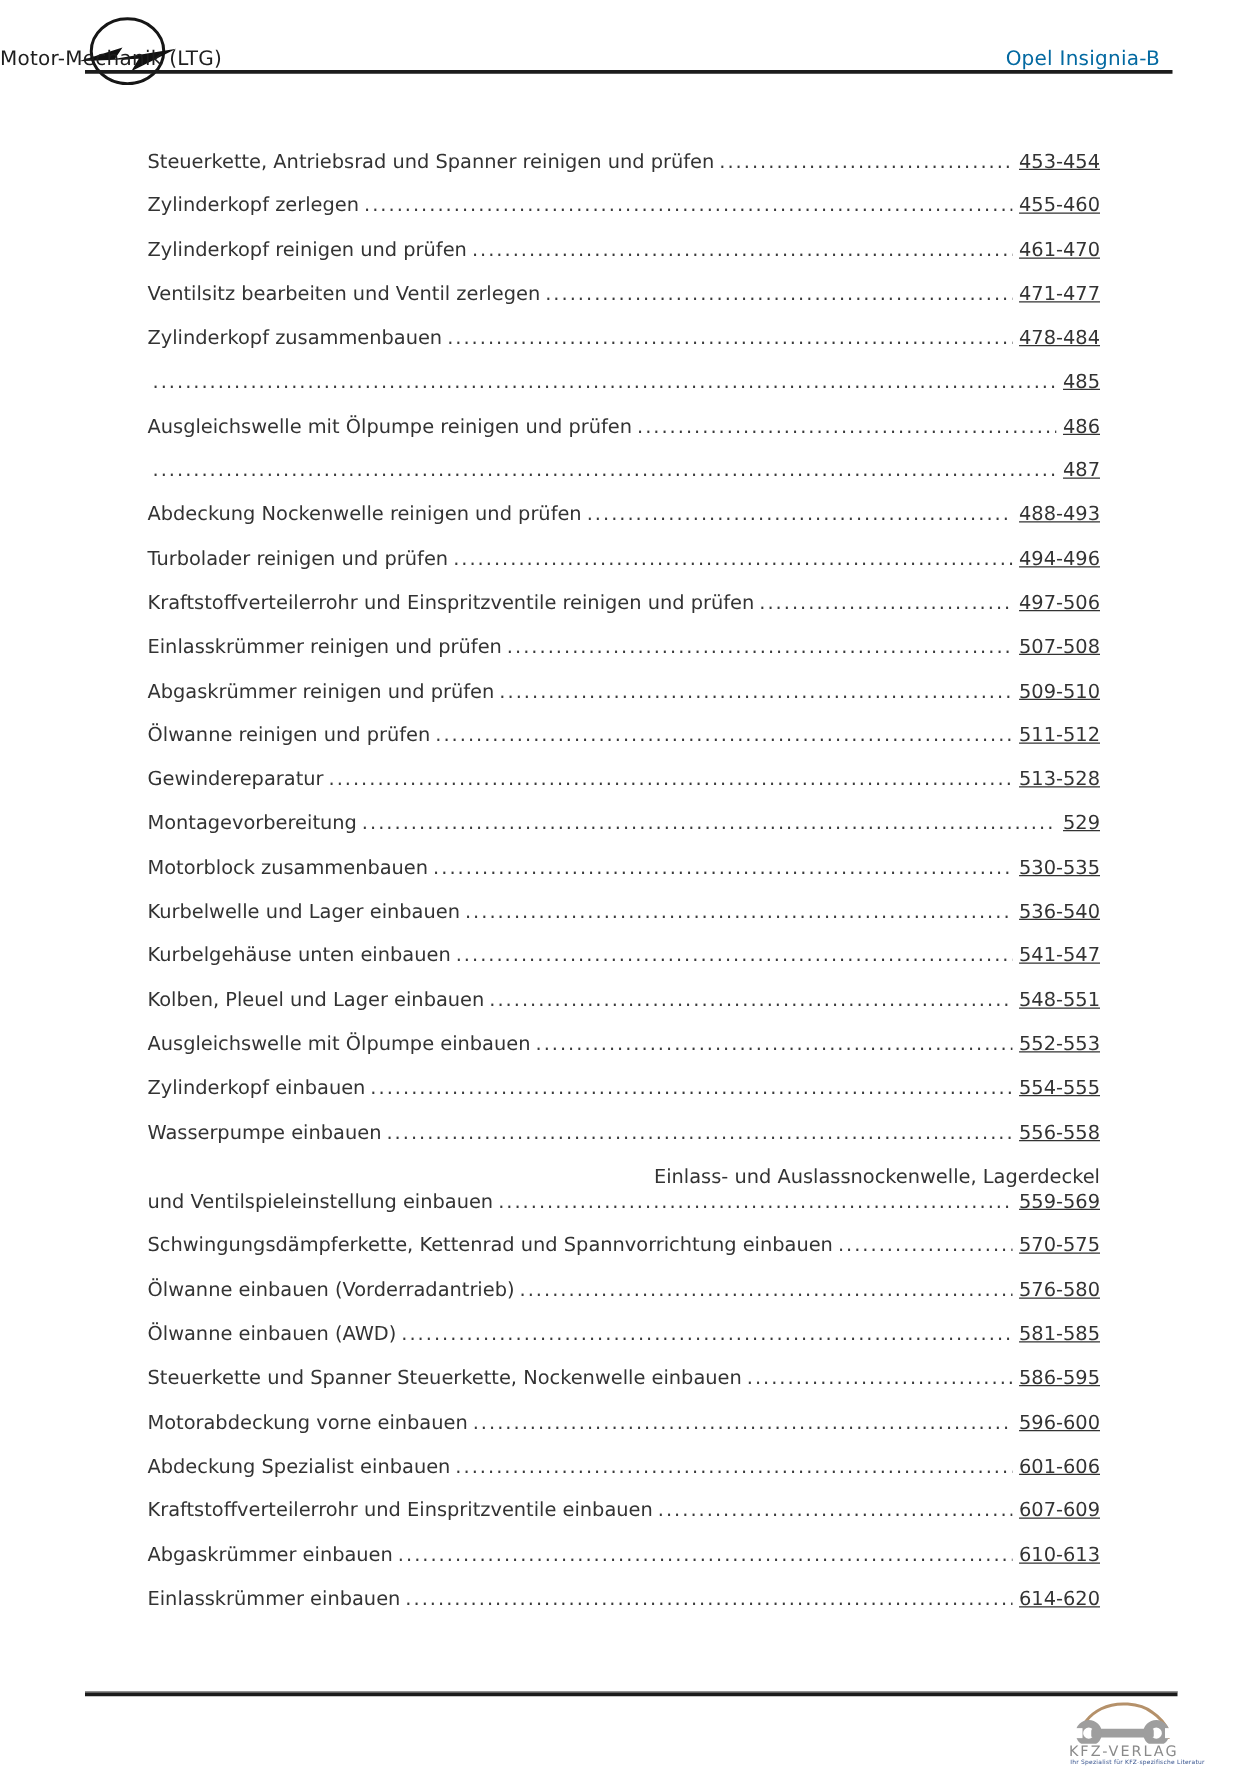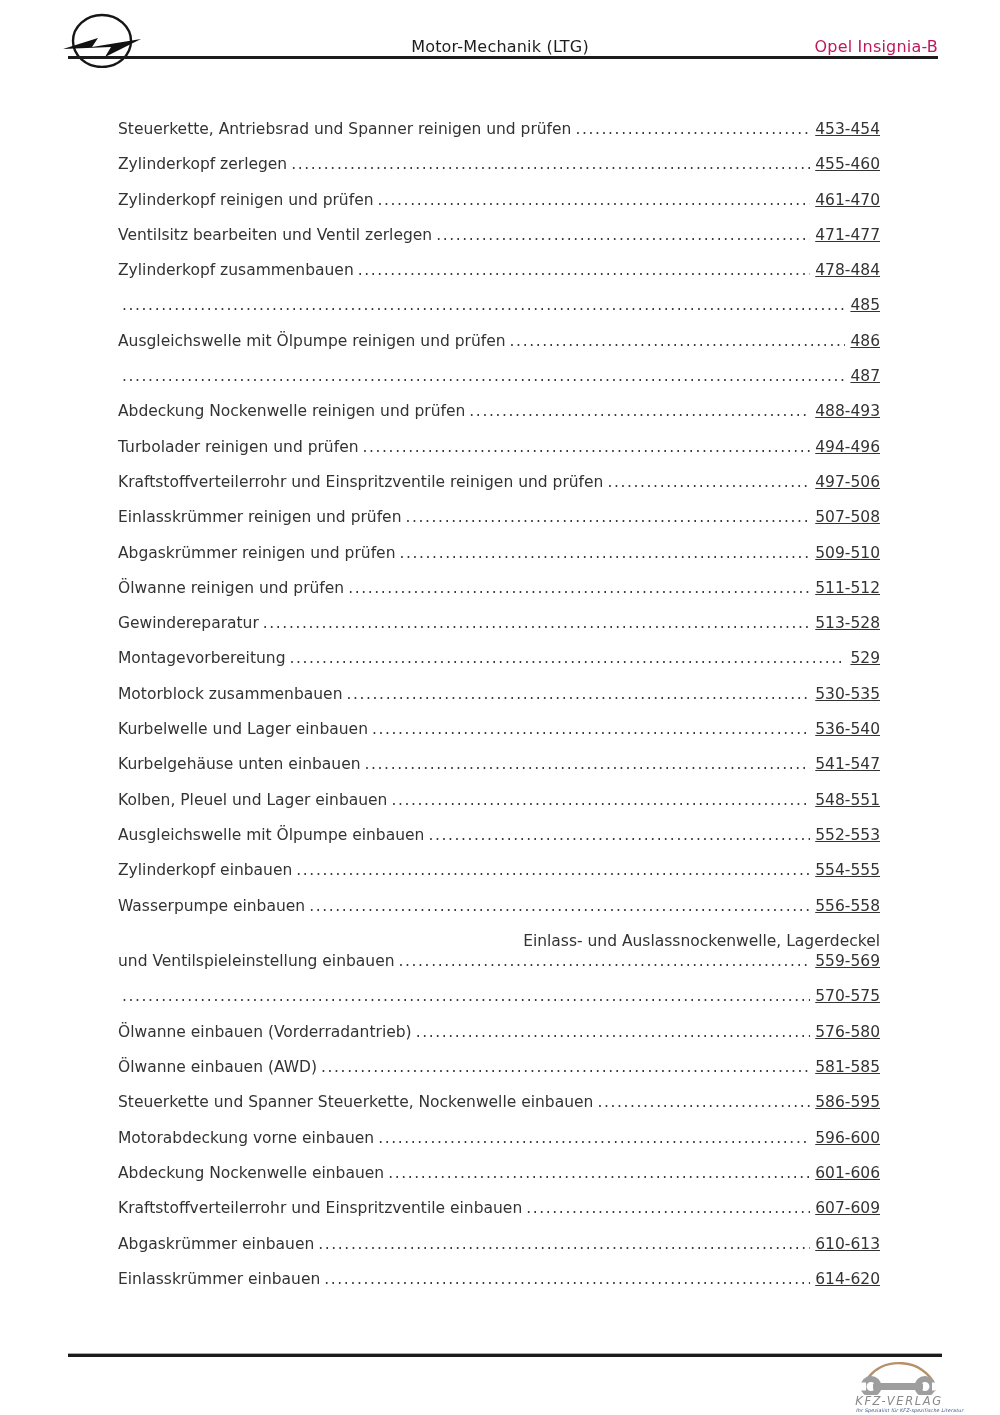--- a/index.html
+++ b/index.html
@@ -22,30 +22,29 @@
     background: #1c1c1c;
   }
   .opel-logo {
     position: absolute;
     top: 12px; left: 62px;
     width: 80px; height: 56px;
   }
   .header-center {
     position: absolute;
     top: 37px; left: 0; right: 0;
-    text-align: center;
     font-size: 16px;
     color: #1e1e1e;
     letter-spacing: 0.2px;
   }
   .header-right {
     position: absolute;
-    top: 37px; right: 62px;
+    top: 37px; right: 72px;
     font-size: 16px;
-    color: #be185d;
+    color: #0369a1;
     letter-spacing: 0.2px;
   }
 
   
   .toc {
     position: absolute;
     top: 119px; left: 118px;
     width: 762px;
     font-size: 15.5px;
     color: #333333;
@@ -71,21 +70,20 @@
     top: 1353px; left: 68px; right: 58px;
     height: 4px;
     border-top: 1px solid #a8a8a8;
     background: #1b1b1b;
   }
   .kfz-logo {
     position: absolute;
     top: 1359px; right: 56px;
     width: 90px;
     text-align: center;
-    font-style: italic;
   }
   .kfz-logo svg { display: block; margin: 0 auto; }
   .kfz-name {
     font-size: 11.5px;
     letter-spacing: 1.6px;
     color: #8a8a8a;
     line-height: 12px;
     white-space: nowrap;
   }
   .kfz-tagline {
@@ -297,20 +295,21 @@
       <div class="toc-line1" style="display: block;">Einlass- und Auslassnockenwelle, Lagerdeckel</div>
       <div class="toc-row">
         <span class="toc-label">und Ventilspieleinstellung einbauen</span>
         <span class="toc-dots">................................................................................................................................................................................................................................................</span>
         <span class="toc-pages">559-569</span>
       </div>
     </div>
       <div class="toc-entry">
 
       <div class="toc-row">
+        <span class="toc-label">Schwingungsdämpferkette, Kettenrad und Spannvorrichtung einbauen</span>
         <span class="toc-dots">................................................................................................................................................................................................................................................</span>
         <span class="toc-pages">570-575</span>
       </div>
     </div>
       <div class="toc-entry">
 
       <div class="toc-row">
         <span class="toc-label">Ölwanne einbauen (Vorderradantrieb)</span>
         <span class="toc-dots">................................................................................................................................................................................................................................................</span>
         <span class="toc-pages">576-580</span>
@@ -336,21 +335,21 @@
 
       <div class="toc-row">
         <span class="toc-label">Motorabdeckung vorne einbauen</span>
         <span class="toc-dots">................................................................................................................................................................................................................................................</span>
         <span class="toc-pages">596-600</span>
       </div>
     </div>
       <div class="toc-entry">
 
       <div class="toc-row">
-        <span class="toc-label">Abdeckung Nockenwelle einbauen</span>
+        <span class="toc-label">Abdeckung Spezialist einbauen</span>
         <span class="toc-dots">................................................................................................................................................................................................................................................</span>
         <span class="toc-pages">601-606</span>
       </div>
     </div>
       <div class="toc-entry">
 
       <div class="toc-row">
         <span class="toc-label">Kraftstoffverteilerrohr und Einspritzventile einbauen</span>
         <span class="toc-dots">................................................................................................................................................................................................................................................</span>
         <span class="toc-pages">607-609</span>

